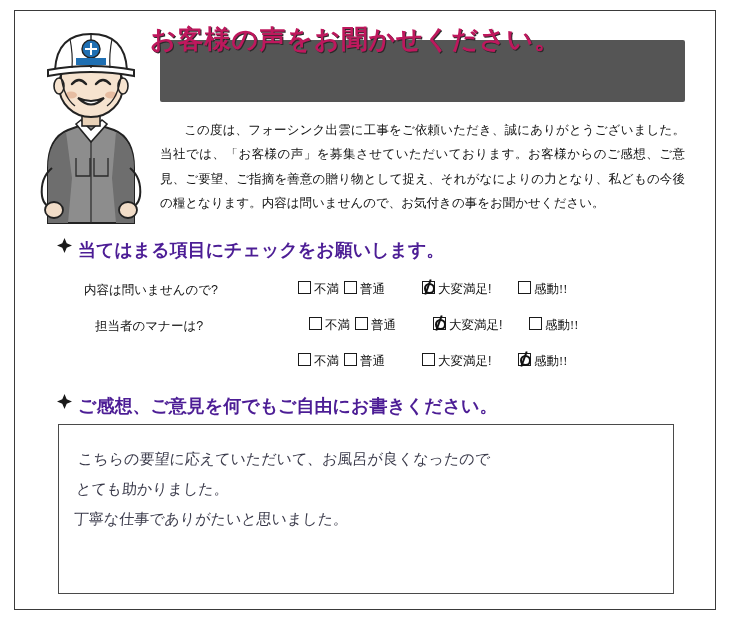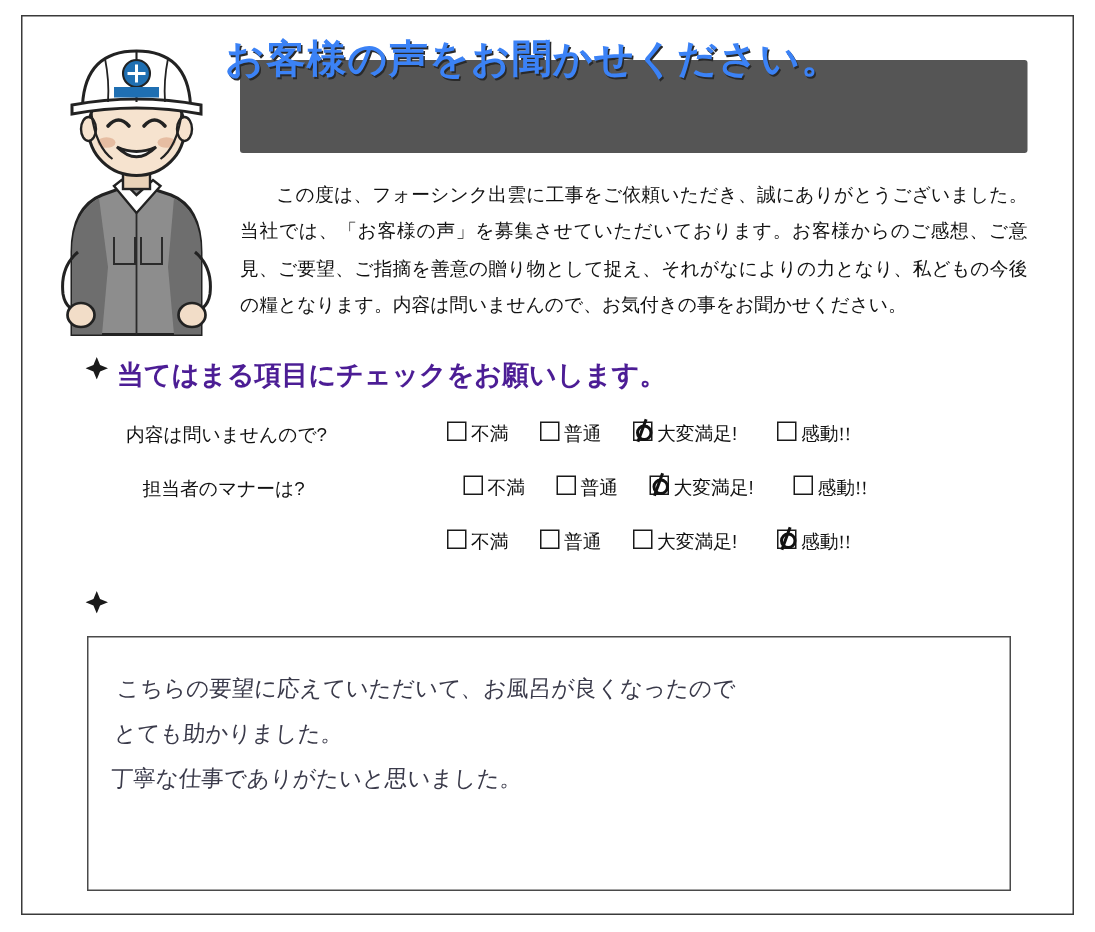--- a/index.html
+++ b/index.html
@@ -48,21 +48,21 @@
     background: #555555;
     border-radius: 2px;
   }
   .title-text {
     position: absolute;
     left: 150px;
     top: 22px;
     width: 495px;
     font-size: 26px;
     font-weight: bold;
-    color: #3b82f6;
+    color: #be185d;
     letter-spacing: 1px;
     text-shadow: 1px 1px 0 #2a2a2a;
   }
 
   
   .mascot {
     position: absolute;
     left: 28px;
     top: 18px;
     width: 130px;
@@ -147,21 +147,21 @@
     content: "";
     position: absolute;
     left: 4px;
     top: -3px;
     width: 2px;
     height: 16px;
     background: #111;
     transform: rotate(20deg);
   }
   .o1 { left: 214px; text-align: right; }
-  .o2 { left: 276px; }
+  .o2 { left: 260px; }
   .o3 { left: 338px; }
   .o4 { left: 434px; font-family: Liberation Serif, serif; }
 
   .row1 { top: 280px; }
   .row2 { top: 316px; margin-left: 11px; }
   .row3 { top: 352px; }
 
   
   .comment-box {
     position: absolute;
@@ -280,20 +280,21 @@
     <div class="opt o2"><span class="box"></span><span>普通</span></div>
     <div class="opt o3"><span class="box"></span><span>大変満足!</span></div>
     <div class="opt o4 checked"><span class="box"></span><span>感動!!</span></div>
   </div>
 
   <div class="diamond sec2">
     <svg width="15" height="15" viewBox="0 0 15 15" xmlns="http://www.w3.org/2000/svg">
       <path d="M7.5 0 L9.7 5.3 L15 7.5 L9.7 9.7 L7.5 15 L5.3 9.7 L0 7.5 L5.3 5.3 Z" fill="#1a1a1a"></path>
     </svg>
   </div>
+  <div class="section-head sec2-label">ご感想、ご意見を何でもご自由にお書きください。</div>
 
   <div class="comment-box"></div>
   <div class="handwriting">
     <div>こちらの要望に応えていただいて、お風呂が良くなったので</div>
     <div>とても助かりました。</div>
     <div>丁寧な仕事でありがたいと思いました。</div>
   </div>
 
 </div>
 

